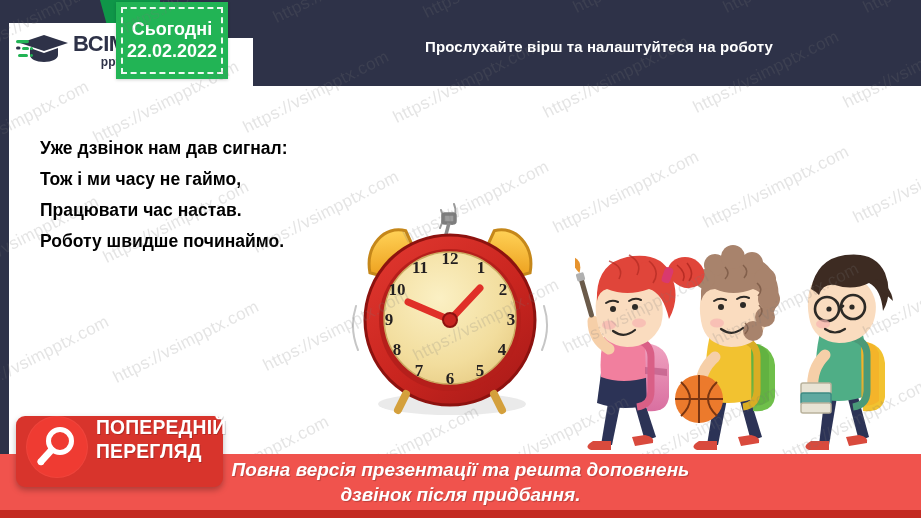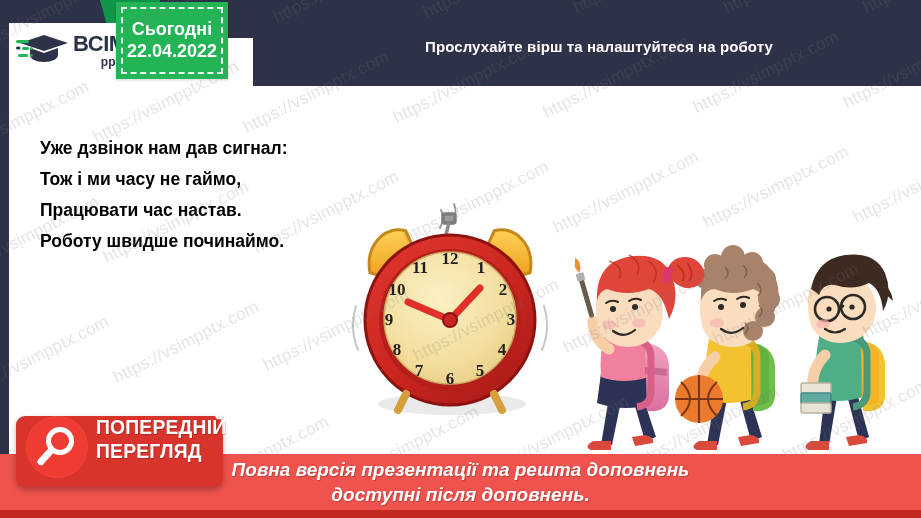--- a/index.html
+++ b/index.html
@@ -198,21 +198,21 @@
       </div>
       <div class="logo-text">
         <div class="logo-title">ВСІМ</div>
         <div class="logo-sub">pptx</div>
       </div>
     </div>
   </div>
 
   <div class="date-badge">
     <div class="date-line">Сьогодні</div>
-    <div class="date-line">22.04.2022</div>
+    <div class="date-line">22.02.2022</div>
   </div>
 
   <div class="title-bar">
     <div class="title-text">Прослухайте вірш та налаштуйтеся на роботу</div>
   </div>
 
   <div class="poem">
     <div class="poem-line">Уже дзвінок нам дав сигнал:</div>
     <div class="poem-line">Тож і ми часу не гаймо,</div>
     <div class="poem-line">Працювати час настав.</div>
@@ -498,17 +498,17 @@
       </svg>
     </div>
     <div class="preview-label">
       <span>ПОПЕРЕДНІЙ</span>
       <span>ПЕРЕГЛЯД</span>
     </div>
   </div>
 
   <div class="bottom-banner">
     <div class="bl">Повна версія презентації та решта доповнень</div>
-    <div class="bl">доступні після доповнень.</div>
+    <div class="bl">дзвінок після придбання.</div>
   </div>
   <div class="bottom-strip"></div>
 
 </div>
 
 </body></html>

